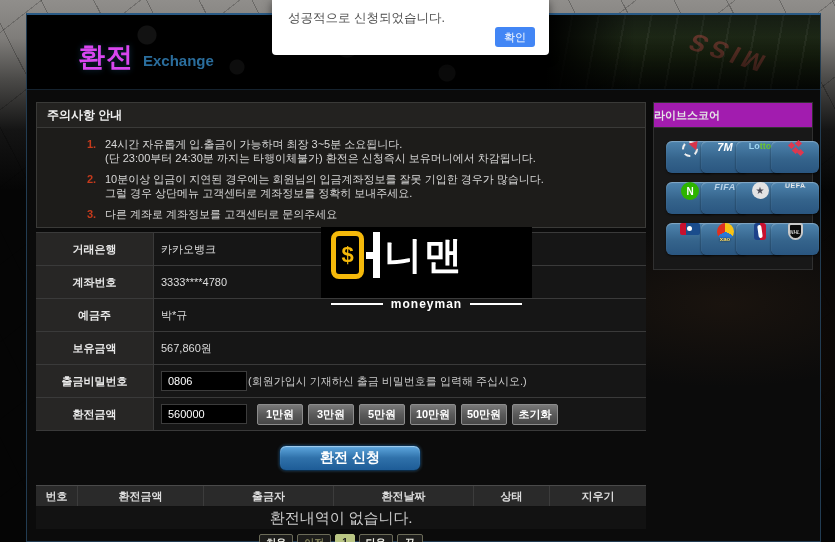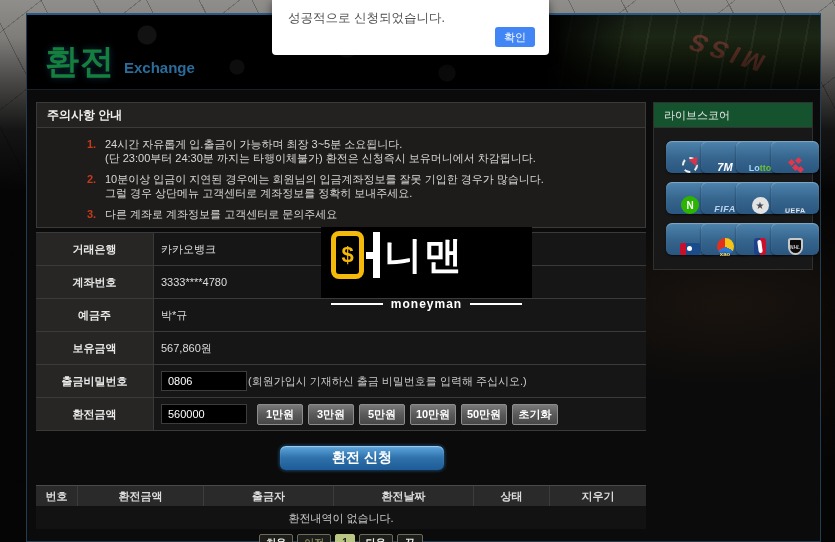--- a/index.html
+++ b/index.html
@@ -38,22 +38,22 @@
   .stadium { position:absolute; right:0; top:0; bottom:0; width:275px;
     background:
       repeating-linear-gradient(100deg, rgba(255,255,255,0.05) 0 2px, rgba(0,0,0,0) 2px 26px),
       linear-gradient(180deg, #202b1c 0, #18220f 55%, #0c120a 100%); }
   .stadium::after { content:""; position:absolute; inset:0;
     background:linear-gradient(90deg, #000 0, rgba(0,0,0,0) 90px),
                linear-gradient(180deg, rgba(0,0,0,0.35) 0, rgba(0,0,0,0) 30%, rgba(0,0,0,0.65) 100%); }
   .field-text { position:absolute; right:55px; top:22px; font-size:25px; font-weight:bold;
     letter-spacing:5px; color:rgba(155,65,60,0.55); transform:rotate(198deg) skewX(-12deg); }
   .title-wrap { position:absolute; left:18px; top:24px; }
-  .title { font-size:34px; font-weight:bold; color:#15803d; letter-spacing:1px;
-    text-shadow:0 0 6px rgba(40,120,180,0.4); }
+  .title { font-size:27px; font-weight:bold; color:#d946ef; letter-spacing:1px;
+    text-shadow:0 0 6px rgba(40,120,180,0.4);margin-left:33px; }
   .subtitle { font-size:15px; font-weight:bold; color:#2a6d9c; margin-left:9px; }
 
   
   .content { position:absolute; left:9px; top:87px; width:610px; }
 
   .notice { background:#1d1c1a; border:1px solid #3a3a38; height:126px; }
   .notice-header { height:25px; line-height:25px; padding-left:10px; font-size:12px;
     font-weight:bold; color:#eee; background:#232220; border-bottom:1px solid #3a3a38; }
   .notice-body { padding:9px 0 0 0; }
   .n-item { display:flex; padding-left:50px; margin-bottom:7px; }
@@ -69,55 +69,55 @@
   .f-value { flex:1; display:flex; align-items:center; padding-left:7px;
     font-size:11px; color:#ddd; }
   .f-input { width:86px; height:20px; background:#000; border:1px solid #3c3c3c;
     color:#fff; font-size:11px; padding:0 6px; font-family:inherit; }
   .f-hint { margin-left:1px; font-size:11px; color:#c9c9c9; }
   .preset-btn { margin-left:5px; width:46px; height:21px; border-radius:2px;
     background:linear-gradient(180deg,#787878 0,#5a5a5a 50%,#474747 100%);
     border:1px solid #8c8c8c; color:#fff; font-size:11px; font-weight:bold; cursor:pointer; }
   .preset-btn:first-of-type { margin-left:10px; }
 
-  .submit-btn { display:block; margin:14px 0 0 243px; width:166px; height:26px;
+  .submit-btn { display:block; margin:14px 0 0 243px; width:142px; height:26px;
     background:linear-gradient(180deg,#5fa8e0 0,#2f71aa 50%,#1d5c97 100%);
     border:1px solid #0c2c48; border-radius:7px;
     box-shadow:inset 0 1px 1px rgba(255,255,255,0.45), 0 0 3px rgba(80,160,220,0.4);
     color:#fff; font-size:14px; font-weight:bold; cursor:pointer; }
 
   
   .history { margin-top:14px; border-top:1px solid #4a4a4a; }
   .h-row { display:flex; height:21px; background:#2a2a2a; border-bottom:1px solid #111; }
   .h-cell { display:flex; align-items:center; justify-content:center;
     font-size:11px; font-weight:bold; color:#dcdcdc; border-right:1px solid #3c3c3c; }
   .h-cell:last-child { border-right:none; }
   .c0{width:42px}.c1{width:126px}.c2{width:130px}.c3{width:140px}.c4{width:76px}.c5{flex:1}
   .h-empty { height:22px; display:flex; align-items:center; justify-content:center;
-    font-size:11px; color:#ccc; background:#121212; }
+    font-size:15px; color:#ccc; background:#121212;font-family:Liberation Serif, serif; }
 
   
   .pagination { display:flex; justify-content:center; gap:4px; margin-top:5px; }
   .pg-btn { min-width:26px; height:17px; padding:0 6px; background:#1d1d1b;
     border:1px solid #6b6b58; border-radius:2px; color:#f0f0e8; font-size:10px;
     font-weight:bold; cursor:pointer; line-height:15px; }
   .pg-btn.dim { color:#7e7e58; }
   .pg-btn.current { background:#b9c583; border-color:#b9c583; color:#222; min-width:18px; }
 
   
   .sidebar { position:absolute; left:626px; top:87px; width:160px;
     background:#181818; border:1px solid #303030; }
-  .sb-header { height:25px; line-height:25px; padding-left:10px; font-size:11px;
-    font-weight:normal; color:#e5e5e5; background:#14532d; border-bottom:1px solid #333; }
+  .sb-header { height:25px; line-height:25px; font-size:11px;
+    font-weight:bold; color:#e5e5e5; background:#a21caf; border-bottom:1px solid #333; }
   .sb-grid { padding:13px 12px 14px 12px; display:grid;
     grid-template-columns:repeat(4,32px); gap:9px 3px; }
   .sb-ico { width:48px; height:32px; border-radius:6px; position:relative;
     background:linear-gradient(180deg,#4e84ae 0,#35648c 55%,#2a5680 100%);
     box-shadow:inset 0 1px 1px rgba(255,255,255,0.3), 0 1px 2px rgba(0,0,0,0.6);
-    display:flex; align-items:flex-end; justify-content:center; cursor:pointer; }
+    display:flex; align-items:flex-start; justify-content:center; cursor:pointer; }
 
   .ls-ring { width:16px; height:16px; border:2px dashed #eee; border-radius:50%; position:relative; }
   .ls-tri { position:absolute; top:-3px; right:-4px; width:0; height:0;
     border-left:5px solid transparent; border-right:5px solid transparent;
     border-bottom:8px solid #d8344a; transform:rotate(40deg); }
   .txt-7m { color:#fff; font-size:11px; font-weight:bold; font-style:italic; }
   .txt-lotto { font-size:9px; font-weight:bold; }
   .lotto-a { color:#9fd6f2; } .lotto-b { color:#6cc52e; }
   .fs-grid { width:15px; height:15px; position:relative; }
   .fs-grid i { position:absolute; width:5px; height:5px; background:#e0374e; transform:rotate(45deg); }

